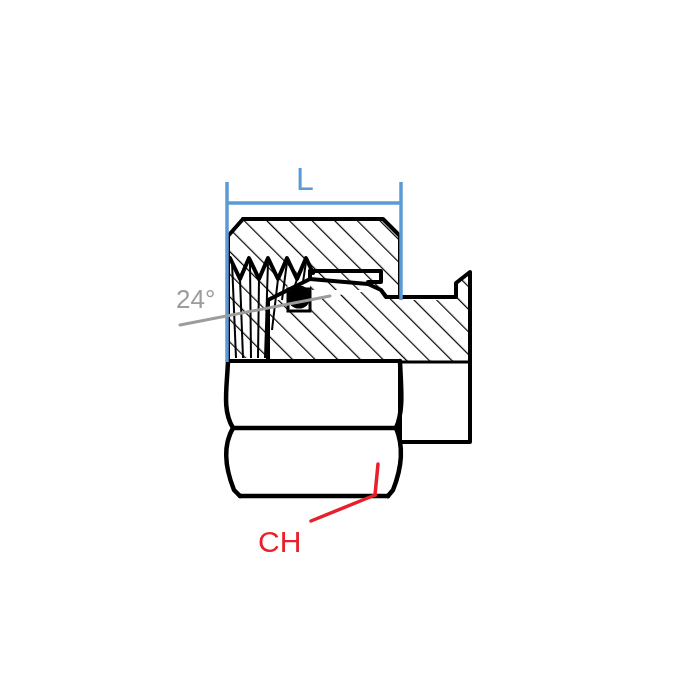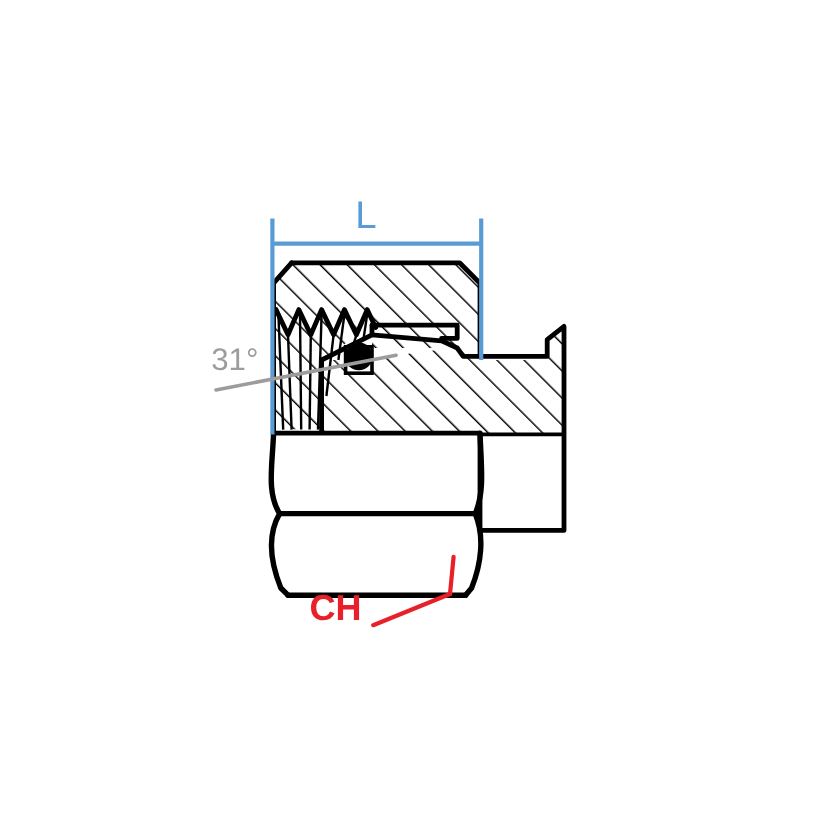--- a/index.html
+++ b/index.html
@@ -41,24 +41,24 @@
   }
   #label-angle {
     left: 176px;
     top: 286px;
     font-size: 26px;
     color: #9c9c9c;
     font-weight: 400;
   }
   #label-CH {
     left: 258px;
-    top: 493px;
+    top: 527px;
     font-size: 30px;
     color: #e8202a;
-    font-weight: 700;
+    font-weight: 400;
   }
 </style>
 </head>
 <body>
 
 <div id="stage">
 
   <svg id="drawing" viewBox="0 0 700 700" xmlns="http://www.w3.org/2000/svg">
 
     <defs>
@@ -162,17 +162,17 @@
 
     <g>
       <path d="M 311,521 L 375,495" fill="none" stroke="#e8202a" stroke-width="3.5" stroke-linecap="round"></path>
       <path d="M 375,495 L 378,464" fill="none" stroke="#e8202a" stroke-width="3.5" stroke-linecap="round"></path>
     </g>
 
   </svg>
 
   <div class="lbl" id="label-L">L</div>
 
-  <div class="lbl" id="label-angle">31°</div>
+  <div class="lbl" id="label-angle">24°</div>
 
   <div class="lbl" id="label-CH">CH</div>
 
 </div>
 
 </body></html>

